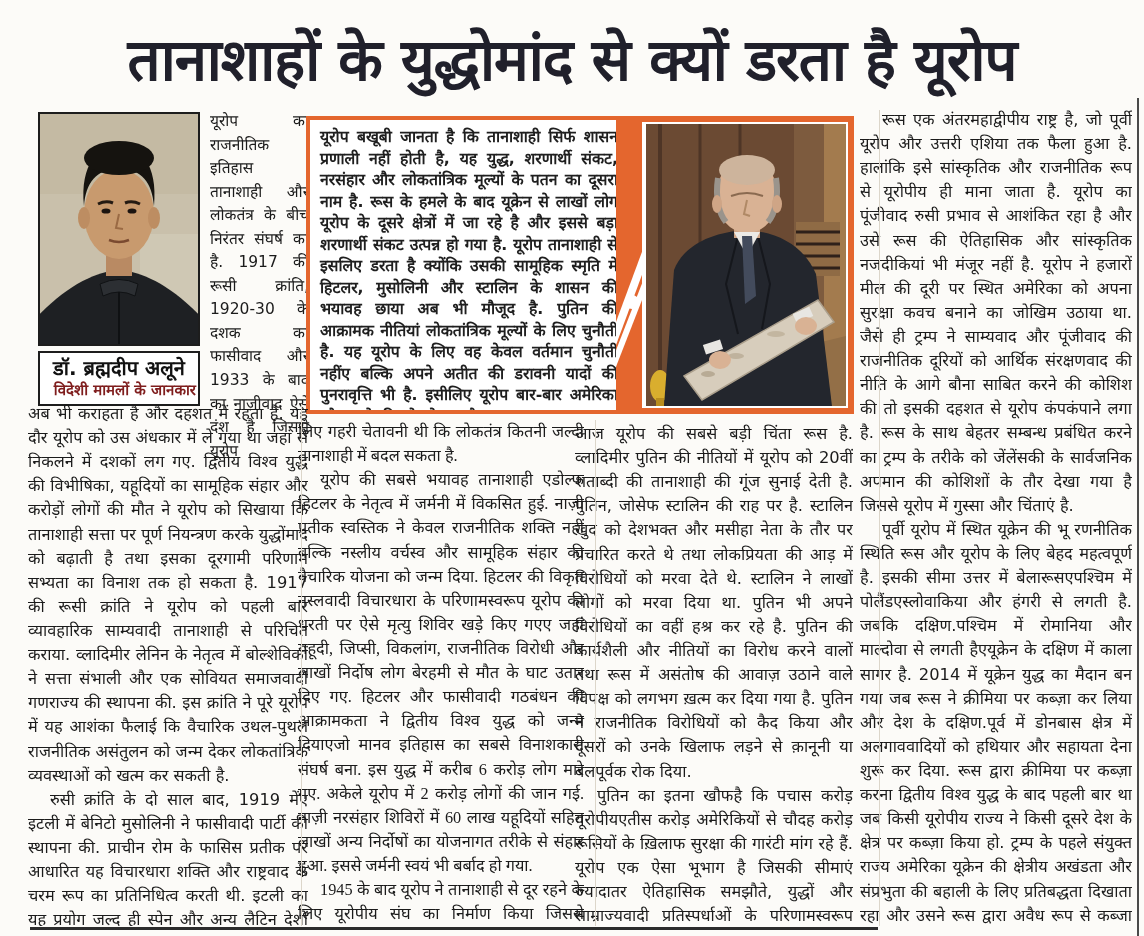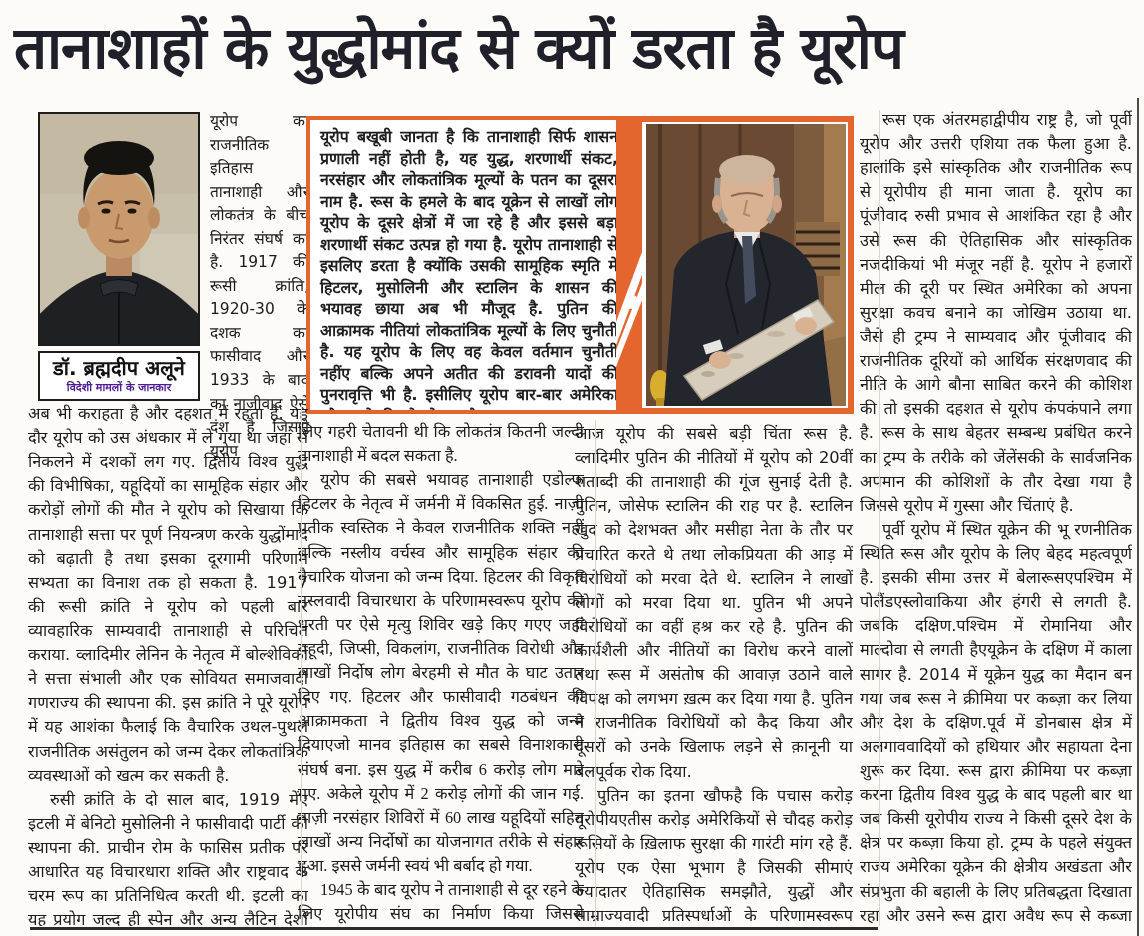--- a/index.html
+++ b/index.html
@@ -10,39 +10,39 @@
     font-family:"DejaVu Sans", sans-serif;
     color:#1b1b1b;
     position:relative;
     overflow:hidden;
   }
   .page { position:absolute; inset:0; }
 
   
   .headline {
     position:absolute; top:12px; left:14px; right:14px;
-    margin:0; 
+    margin:12px; text-align:center;
     font-size:58px; font-weight:800; line-height:1.25;
     color:#20202b; letter-spacing:-1px;
     white-space:nowrap;
   }
 
   
   .author-unit { position:absolute; left:38px; top:112px; width:162px; }
   .author-photo-frame {
     border:2px solid #1d1d1d; background:#cfc6b2;
     width:162px; height:234px; overflow:hidden;
   }
   .author-photo-frame svg { display:block; }
   .author-caption-frame {
     margin-top:5px; border:2px solid #1d1d1d; background:#ffffff;
     width:162px; padding:3px 2px 4px 2px; text-align:center;
   }
   .author-name { font-size:20px; font-weight:bold; line-height:1.25; color:#111; }
-  .author-role { font-size:11px; font-weight:bold; line-height:1.25; color:#4c1d95; }
+  .author-role { font-size:15px; font-weight:bold; line-height:1.25; color:#7f1d1d;text-align:right; }
 
   
   .intro-col {
     position:absolute; left:210px; top:110px; width:99px;
     font-size:15.5px; line-height:1.52; text-align:justify; color:#1b1b1b;
   }
 
   
   .feature-box {
     position:absolute; left:306px; top:116px; width:548px; height:298px;

